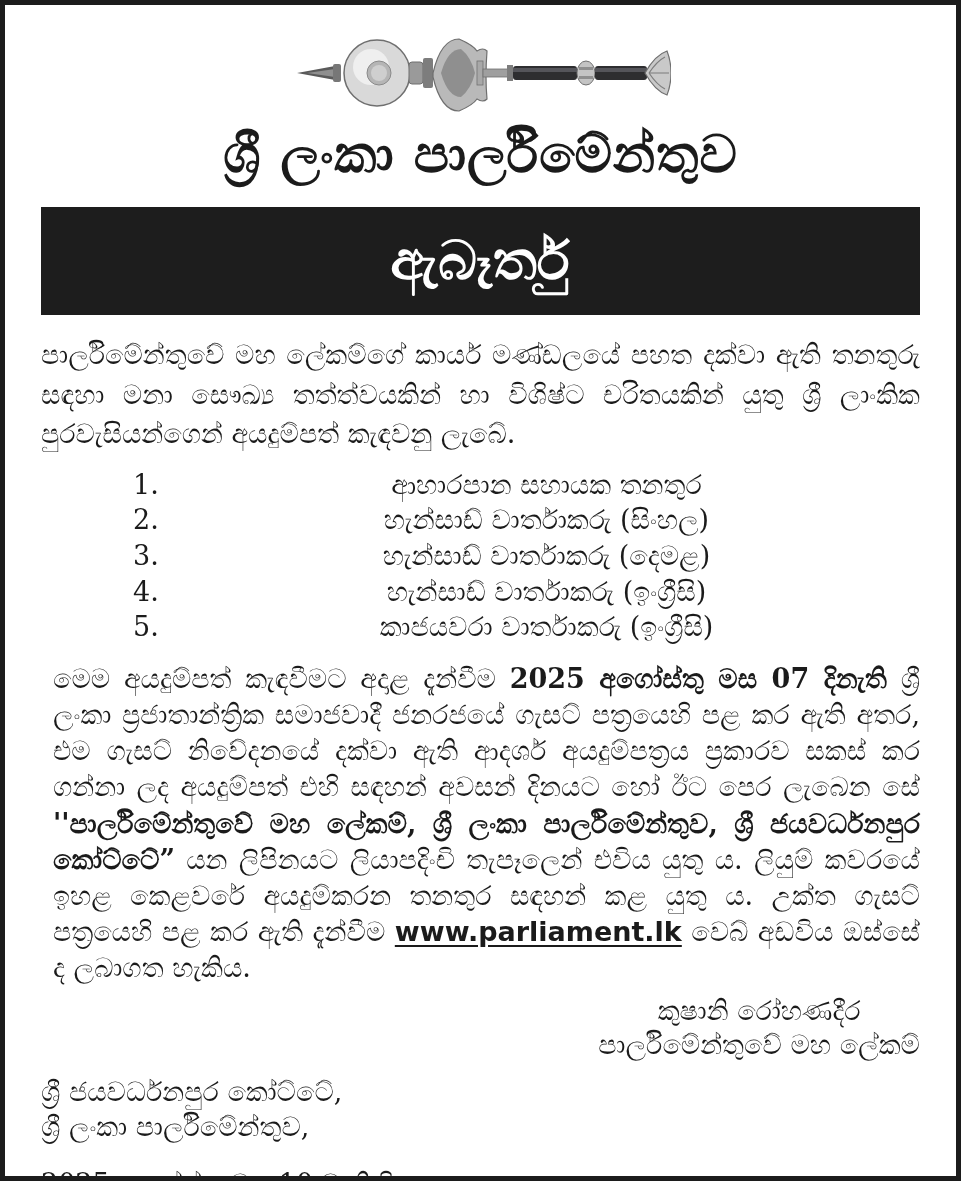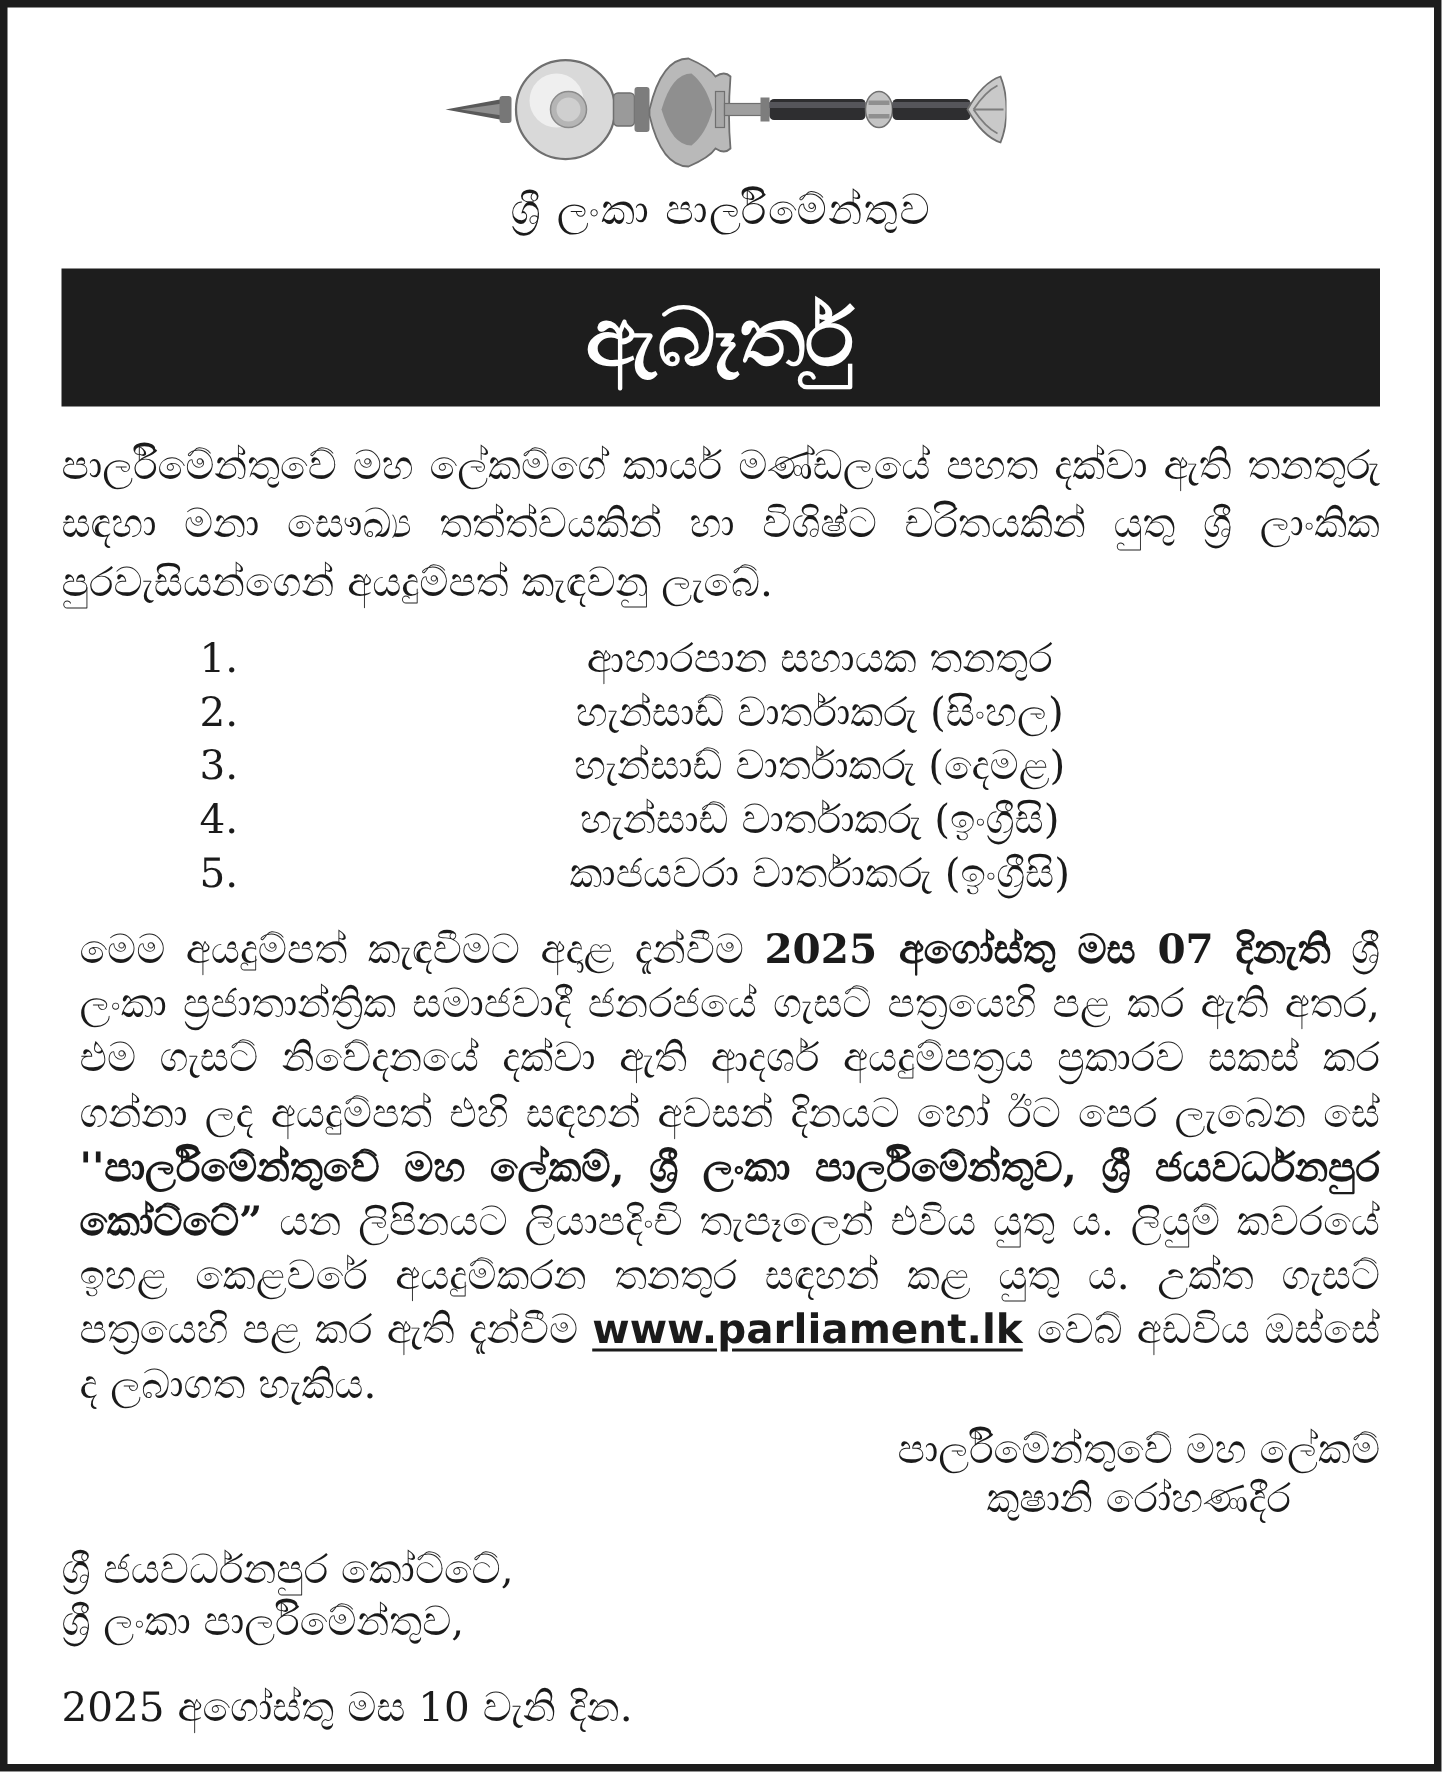--- a/index.html
+++ b/index.html
@@ -16,30 +16,30 @@
     overflow: hidden;
     position: relative;
   }
   .mace-wrap {
     margin-top: 26px;
     text-align: center;
     height: 86px;
   }
   .page-title {
     text-align: center;
-    font-size: 28px;
-    font-weight: 400;
+    font-size: 52px;
+    font-weight: 700;
     letter-spacing: 1px;
     margin-top: 6px;
     line-height: 1.2;
   }
   .banner {
     margin-top: 22px;
     background: #1d1d1d;
-    height: 92px;
+    height: 108px;
     display: flex;
     align-items: center;
     justify-content: center;
   }
   .banner-label {
     color: #ffffff;
     font-size: 54px;
     font-weight: 700;
     font-family: "DejaVu Sans", "Liberation Sans", sans-serif;
     letter-spacing: 1px;
@@ -161,22 +161,22 @@
     <div class="vacancy-row">
       <span class="vacancy-number">5.</span>
       <span class="vacancy-label">කාජයවරා වාර්තාකරු (ඉංග්‍රීසි)</span>
     </div>
   </div>
 
   <p class="para details"><span>මෙම අයදුම්පත් කැඳවීමට අදාළ දැන්වීම </span><span class="bold">2025 අගෝස්තු මස 07 දිනැති</span><span> ශ්‍රී ලංකා ප්‍රජාතාන්ත්‍රික සමාජවාදී ජනරජයේ ගැසට් පත්‍රයෙහි පළ කර ඇති අතර, එම ගැසට් නිවේදනයේ දක්වා ඇති ආදර්ශ අයදුම්පත්‍රය ප්‍රකාරව සකස් කර ගන්නා ලද අයදුම්පත් එහි සඳහන් අවසන් දිනයට හෝ ඊට පෙර ලැබෙන සේ </span><span class="bold">''පාර්ලිමේන්තුවේ මහ ලේකම්, ශ්‍රී ලංකා පාර්ලිමේන්තුව, ශ්‍රී ජයවර්ධනපුර කෝට්ටේ”</span><span> යන ලිපිනයට ලියාපදිංචි තැපෑලෙන් එවිය යුතු ය. ලියුම් කවරයේ ඉහළ කෙළවරේ අයදුම්කරන තනතුර සඳහන් කළ යුතු ය. උක්ත ගැසට් පත්‍රයෙහි පළ කර ඇති දැන්වීම </span><a href="#" class="site-link">www.parliament.lk</a><span> වෙබ් අඩවිය ඔස්සේ ද ලබාගත හැකිය.</span></p>
 
   <div class="signature-wrap">
     <div class="signature-block">
+      <div>කුෂානි රෝහණදීර</div>
       <div>පාර්ලිමේන්තුවේ මහ ලේකම්</div>
-      <div>කුෂානි රෝහණදීර</div>
     </div>
   </div>
 
   <div class="address-block">
     <div>ශ්‍රී ජයවර්ධනපුර කෝට්ටේ,</div>
     <div>ශ්‍රී ලංකා පාර්ලිමේන්තුව,</div>
   </div>
 
   <div class="dateline">2025 අගෝස්තු මස 10 වැනි දින.</div>
 

